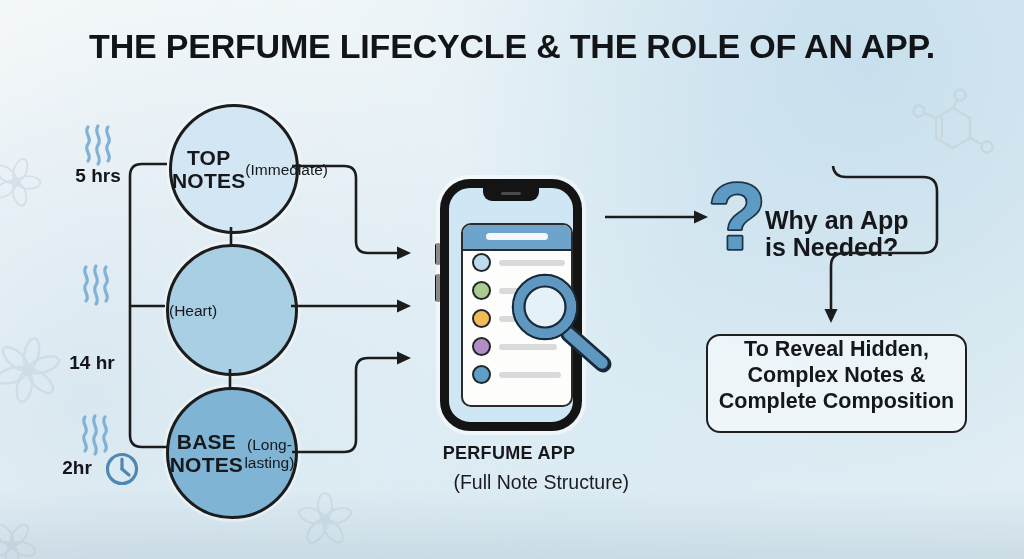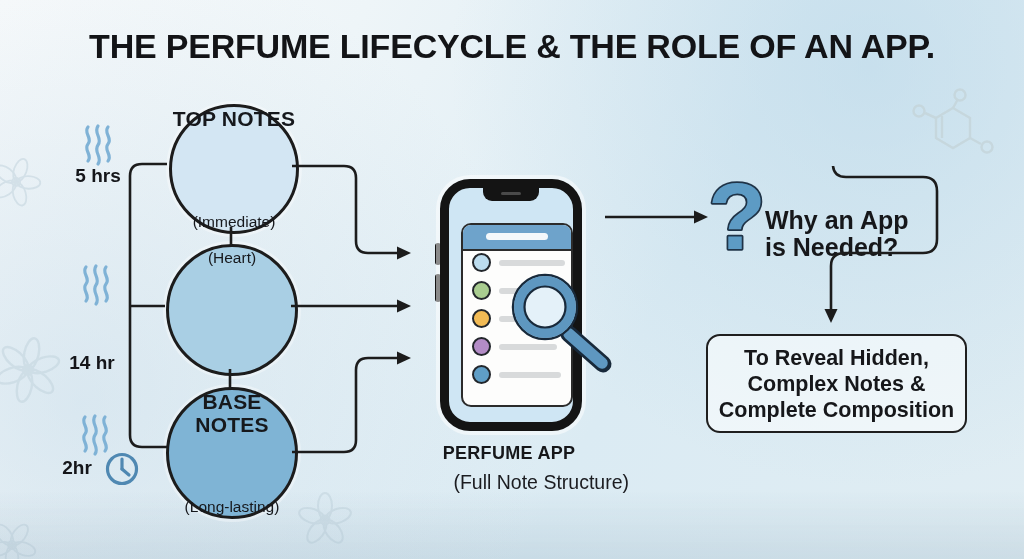--- a/index.html
+++ b/index.html
@@ -20,21 +20,21 @@
   .deco{z-index:0;}
   .wires{z-index:5;}
 
   .title{
     left:0;top:27px;width:1024px;text-align:center;z-index:2;
     font-size:34px;font-weight:800;letter-spacing:-.2px;color:#131417;
   }
 
   .stage{
     border-radius:50%;border:3px solid #1c1c1c;z-index:2;
-    display:flex;flex-direction:column;align-items:center;justify-content:space-between;
+    display:flex;align-items:center;justify-content:space-between;
     text-align:center;color:#16181c;box-shadow:0 0 0 3px rgba(255,255,255,.35);
   }
   .stage-name{font-size:21px;font-weight:800;line-height:23px;letter-spacing:.2px;}
   .stage-sub{font-size:15.5px;font-weight:500;margin-top:2px;}
   #stage-top{left:169px;top:104px;width:124px;height:124px;}
   #stage-middle{left:166px;top:244px;width:126px;height:126px;}
   #stage-base{left:166px;top:387px;width:126px;height:126px;}
 
   .duration{z-index:2;font-size:19px;font-weight:700;color:#15161a;text-align:center;width:76px;}
   #dur-0{left:60px;top:165px;}
@@ -64,21 +64,21 @@
   .phone-label{left:399px;top:443px;width:220px;text-align:center;z-index:2;
     font-size:18px;font-weight:800;letter-spacing:.3px;color:#16171a;}
   .phone-sublabel{left:389px;top:471px;width:240px;text-align:right;z-index:2;
     font-size:19.5px;font-weight:500;color:#1b1c20;}
 
   .why-text{left:765px;top:187px;width:165px;text-align:left;z-index:2;
     font-size:25px;font-weight:800;line-height:26.5px;color:#16171a;margin-top:20px;}
   .answer-box{
     left:706px;top:334px;width:261px;height:99px;box-sizing:border-box;z-index:2;
     border:2px solid #1f1f1f;border-radius:14px;background:rgba(255,255,255,.55);
-    display:flex;flex-direction:column;align-items:center;justify-content:center;
+    display:flex;flex-direction:column;align-items:center;
     font-size:21.5px;font-weight:700;line-height:26px;color:#16171a;text-align:center;
   }
 </style>
 </head>
 <body>
 
 <div id="canvas">
 
   <svg class="deco" width="1024" height="559" viewBox="0 0 1024 559">
     <g stroke="#c2d3dd" stroke-width="2" fill="none" opacity="0.55">

